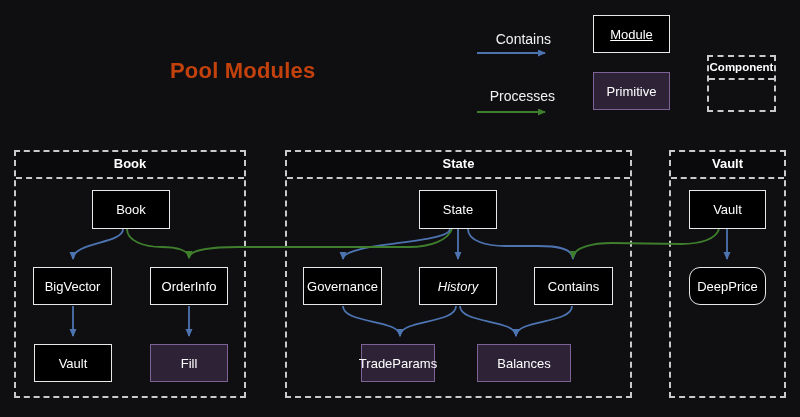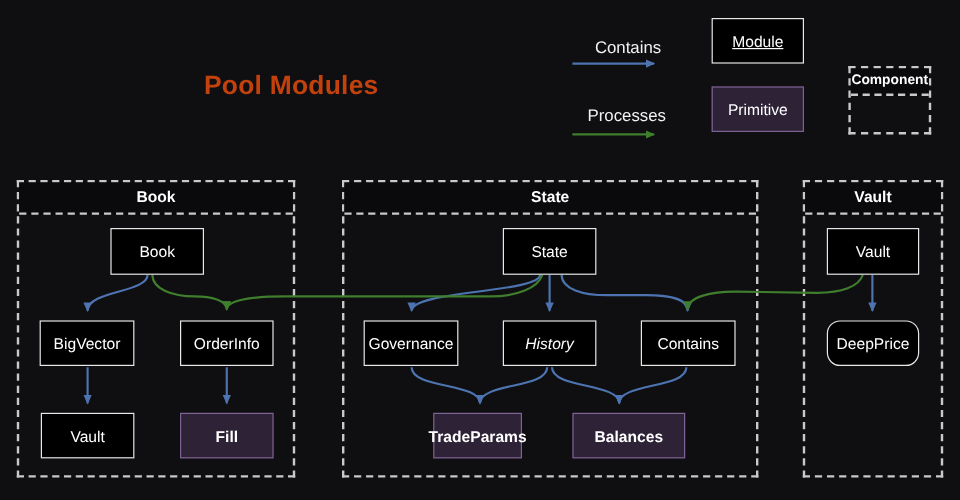--- a/index.html
+++ b/index.html
@@ -11,21 +11,21 @@
   .page-title{
     position:absolute;left:170px;top:58px;
     font-size:22px;font-weight:bold;color:#c2410c;letter-spacing:.2px;
   }
   
   .node{
     position:absolute;display:flex;align-items:center;justify-content:center;
     background:#000;border:1.5px solid #e8e8e8;
     font-size:13px;color:#fff;box-sizing:border-box;text-align:center;
   }
-  .node.primitive{background:#2d2236;border:1.5px solid #7d6295;font-weight:bold;}
+  .node.primitive{background:#2d2236;border:1.5px solid #7d6295;}
   
   .group{
     position:absolute;border:2px dashed #c9c9c9;box-sizing:border-box;
     background:transparent;
   }
   .group-title{
     height:25px;line-height:24px;text-align:center;
     font-size:13px;font-weight:bold;color:#fff;
     border-bottom:2px dashed #c9c9c9;background:#0a0a0c;
   }

